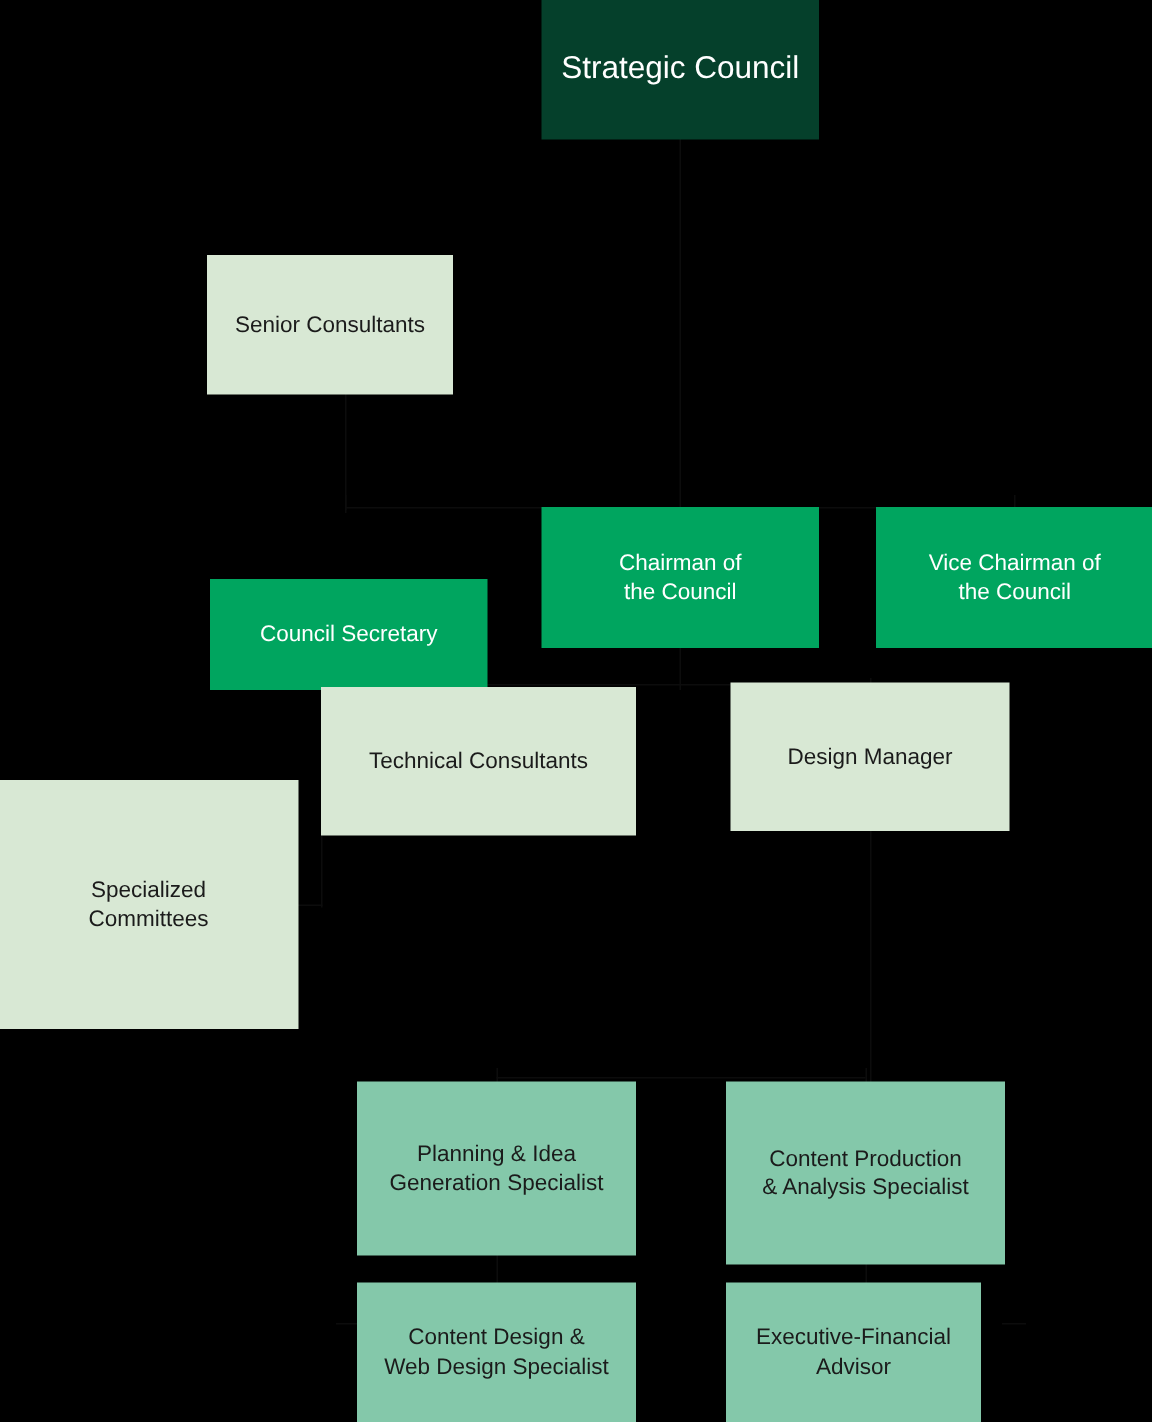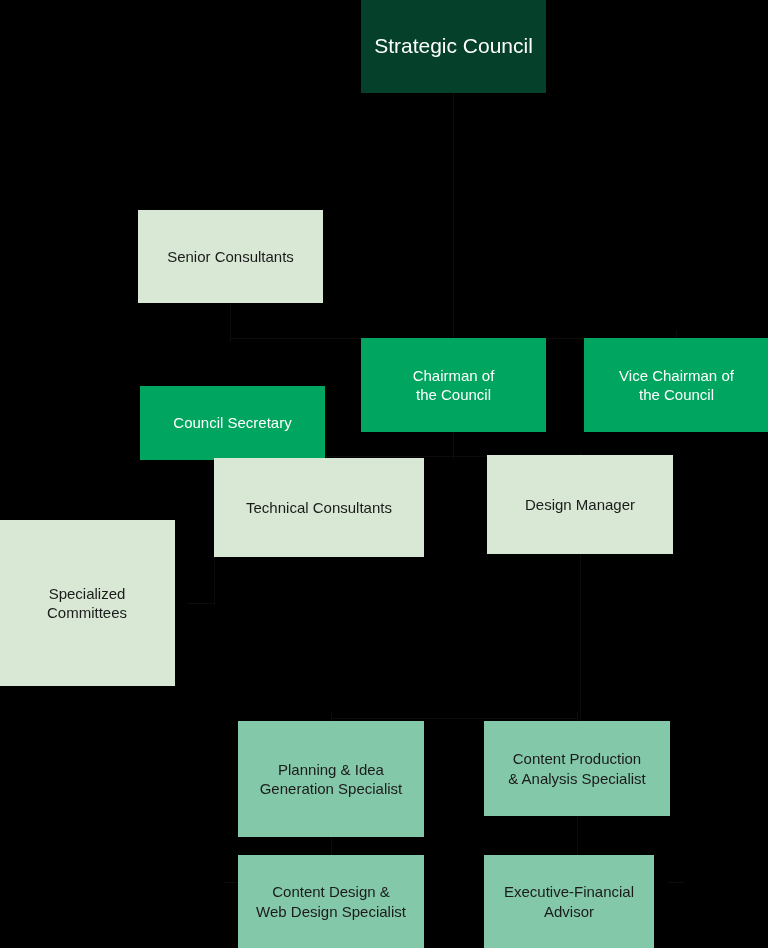--- a/index.html
+++ b/index.html
@@ -82,21 +82,21 @@
   <div class="connector connector-v" style="left:577px; top:712px; height:12px;"></div>
   <div class="connector connector-v" style="left:331px; top:816px; height:42px;"></div>
   <div class="connector connector-v" style="left:577px; top:816px; height:42px;"></div>
   <div class="connector connector-h" style="left:224px; top:882px; width:16px;"></div>
   <div class="connector connector-h" style="left:668px; top:882px; width:16px;"></div>
 
   <div class="node node-root" style="left:361px; top:0px; width:185px; height:93px;">
     <span>Strategic Council</span>
   </div>
 
-  <div class="node node-pale" style="left:138px; top:170px; width:185px; height:93px;margin-top:40px;">
+  <div class="node node-pale" style="left:138px; top:170px; width:164px; height:93px;">
     <span>Senior Consultants</span>
   </div>
 
   <div class="node node-emerald" style="left:140px; top:338px; width:185px; height:74px;margin-top:48px;">
     <span>Council Secretary</span>
   </div>
 
   <div class="node node-emerald" style="left:361px; top:338px; width:185px; height:94px;">
     <span>Chairman of
 the Council</span>
@@ -108,31 +108,31 @@
   </div>
 
   <div class="node node-pale" style="left:214px; top:458px; width:210px; height:99px;">
     <span>Technical Consultants</span>
   </div>
 
   <div class="node node-pale" style="left:487px; top:455px; width:186px; height:99px;">
     <span>Design Manager</span>
   </div>
 
-  <div class="node node-pale" style="left:-1px; top:520px; width:176px; height:166px;">
+  <div class="node node-pale" style="left:-1px; top:520px; width:200px; height:166px;">
     <span>Specialized
 Committees</span>
   </div>
 
   <div class="node node-sage" style="left:238px; top:721px; width:186px; height:116px;">
     <span>Planning &amp; Idea
 Generation Specialist</span>
   </div>
 
-  <div class="node node-sage" style="left:484px; top:721px; width:186px; height:95px;">
+  <div class="node node-sage" style="left:484px; top:721px; width:186px; height:122px;">
     <span>Content Production
 &amp; Analysis Specialist</span>
   </div>
 
   <div class="node node-sage" style="left:238px; top:855px; width:186px; height:93px;">
     <span>Content Design &amp;
 Web Design Specialist</span>
   </div>
 
   <div class="node node-sage" style="left:484px; top:855px; width:170px; height:93px;">

